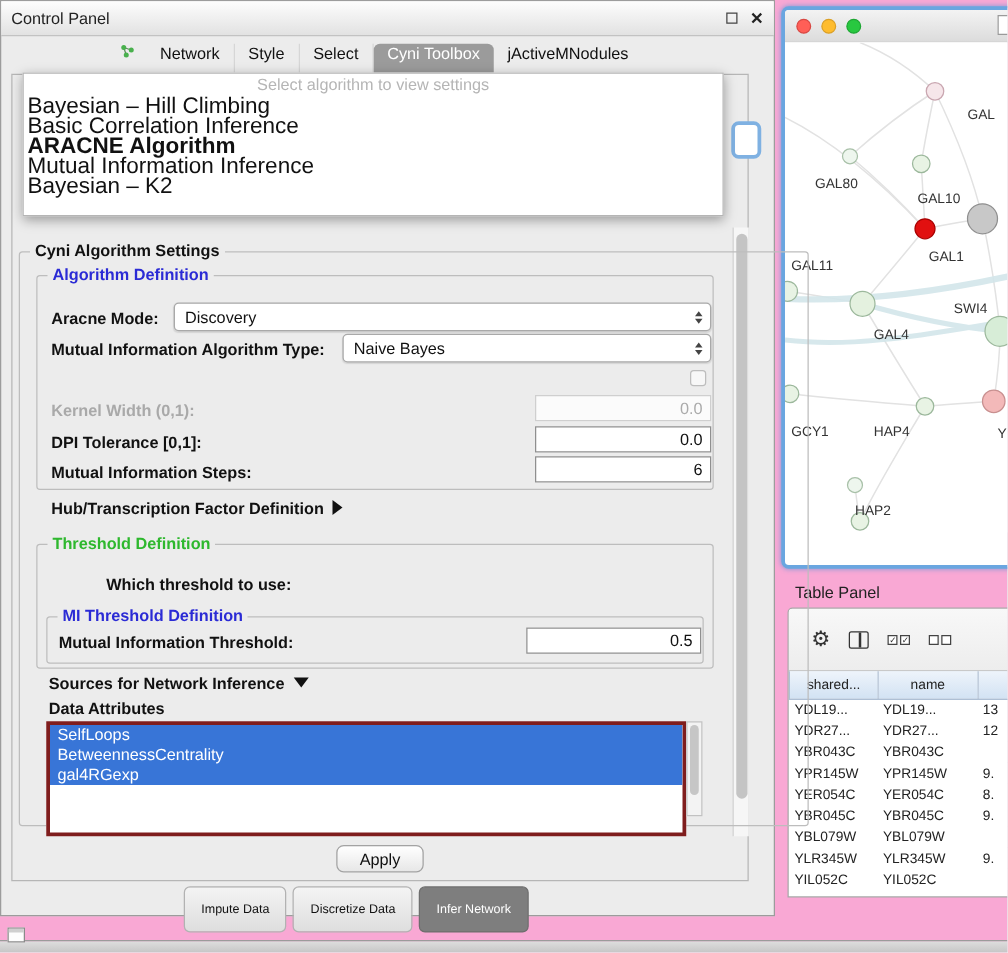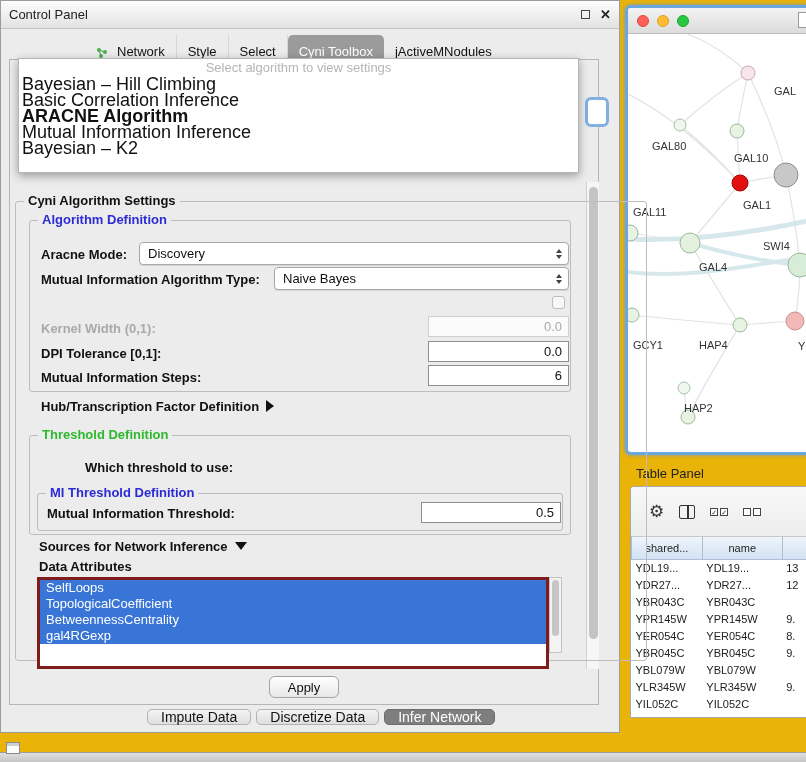--- a/index.html
+++ b/index.html
@@ -1,28 +1,28 @@
 <!DOCTYPE html>
 <html><head>
 <meta charset="utf-8">
 <style>
   *{margin:0;padding:0;box-sizing:border-box;font-family:"Liberation Sans",sans-serif}
   body{background:#e9e9e9}
-  .screen{position:relative;width:806px;height:762px;background:#eab308;overflow:hidden}
+  .screen{position:relative;width:806px;height:762px;background:#f9a8d4;overflow:hidden}
 
   
   .control-panel{position:absolute;left:0;top:0;width:620px;height:733px;background:#ececec;border:1px solid #9c9c9c}
   .titlebar{position:absolute;left:0;top:0;right:0;height:28px;background:linear-gradient(#fdfdfd,#e2e2e2);border-bottom:1px solid #c2c2c2;display:flex;align-items:center;padding:0 8px}
   .titlebar .title{font-size:13px;color:#222}
   .win-icons{margin-left:auto;display:flex;gap:10px;align-items:center}
   .float-ic{width:9px;height:9px;border:1.5px solid #444}
   .close-ic{font-size:13px;font-weight:bold;color:#222;line-height:1}
 
   .tabs{position:absolute;top:34px;left:84px;height:24px;display:flex;font-size:13px}
-  .tab{padding:0 11px;display:flex;align-items:flex-end;gap:9px;color:#111;border-right:1px solid #d6d6d6}
+  .tab{padding:0 11px;display:flex;align-items:flex-start;gap:20px;color:#111;border-right:1px solid #d6d6d6}
   .tab:last-child{border-right:none}
   .tab.active{background:#9b9b9b;color:#fff;border-radius:5px 5px 0 0;border-right:none}
 
   .content-frame{position:absolute;left:8px;top:58px;width:590px;height:646px;border:1px solid #b6b6b6;background:#ececec}
 
   .group{position:absolute;border:1px solid #bdbdbd;border-radius:3px}
   .group-title{position:absolute;top:-9px;left:8px;background:#ececec;padding:0 4px;font-size:13px;font-weight:bold;white-space:nowrap}
   .t-black{color:#111}.t-blue{color:#2b2bd5}.t-green{color:#2eb82e}
 
   .lbl{position:absolute;font-size:13px;font-weight:bold;color:#111;white-space:nowrap}
@@ -46,21 +46,21 @@
   .attr-item.sel{background:#3875d7;color:#fff}
   .list-scroll{position:absolute;left:548px;top:576px;width:13px;height:76px;background:#f3f3f3;border:1px solid #c2c2c2}
   .list-thumb{position:absolute;left:2px;top:2px;width:7px;height:56px;background:#c6c6c6;border-radius:4px}
 
   .vscroll{position:absolute;left:585px;top:181px;width:13px;height:487px;background:#f6f6f6;border-left:1px solid #d0d0d0}
   .vthumb{position:absolute;left:2px;top:5px;width:9px;height:452px;background:#c4c4c4;border-radius:5px}
 
   .apply-btn{position:absolute;left:268px;top:675px;width:70px;height:22px;background:linear-gradient(#ffffff,#e7e7e7);border:1px solid #a3a3a3;border-radius:6px;font-size:13px;color:#111;display:flex;align-items:center;justify-content:center}
 
   .bottom-tabs{position:absolute;left:146px;top:708px;display:flex;gap:5px}
-  .btab{height:16px;padding:0 13px;display:flex;align-items:center;font-size:14px;color:#111;background:linear-gradient(#f4f4f4,#dedede);border:1px solid #b2b2b2;border-radius:5px}
+  .btab{height:37px;padding:0 13px;display:flex;align-items:center;font-size:10px;color:#111;background:linear-gradient(#f4f4f4,#dedede);border:1px solid #b2b2b2;border-radius:5px}
   .btab.active{background:#7e7e7e;color:#fff;border-color:#6e6e6e}
 
   
   .popup{position:absolute;left:17px;top:57px;width:561px;height:115px;background:#fff;border:1px solid #b5b5b5;box-shadow:0 3px 9px rgba(0,0,0,.35);z-index:50}
   .popup-placeholder{height:17px;line-height:17px;text-align:center;color:#b5b5b5;font-size:13px}
   .algo-item{height:16px;line-height:16px;font-size:18px;padding-left:3px;color:#111;white-space:nowrap}
   .algo-item.bold{font-weight:bold}
 
   .combo-fragment{position:absolute;left:584px;top:96px;width:24px;height:30px;background:#fff;border:3px solid #7fb1e2;border-radius:6px;z-index:10}
 
@@ -207,21 +207,20 @@
     </div>
 
     <span class="lbl" style="left:38px;top:538px;z-index:3">
       <span>Sources for Network Inference</span>
       &nbsp;<span class="tri-dn"></span>
     </span>
     <span class="lbl" style="left:38px;top:558px;z-index:3">Data Attributes</span>
 
     <div class="attr-list" style="z-index:3">
         <div class="attr-item sel">SelfLoops</div>
-        <div class="attr-item sel">TopologicalCoefficient</div>
         <div class="attr-item sel">BetweennessCentrality</div>
         <div class="attr-item sel">gal4RGexp</div>
       </div>
     <div class="list-scroll" style="z-index:3">
         <div class="list-thumb"></div>
       </div>
 
     <div class="vscroll">
         <div class="vthumb"></div>
       </div>

